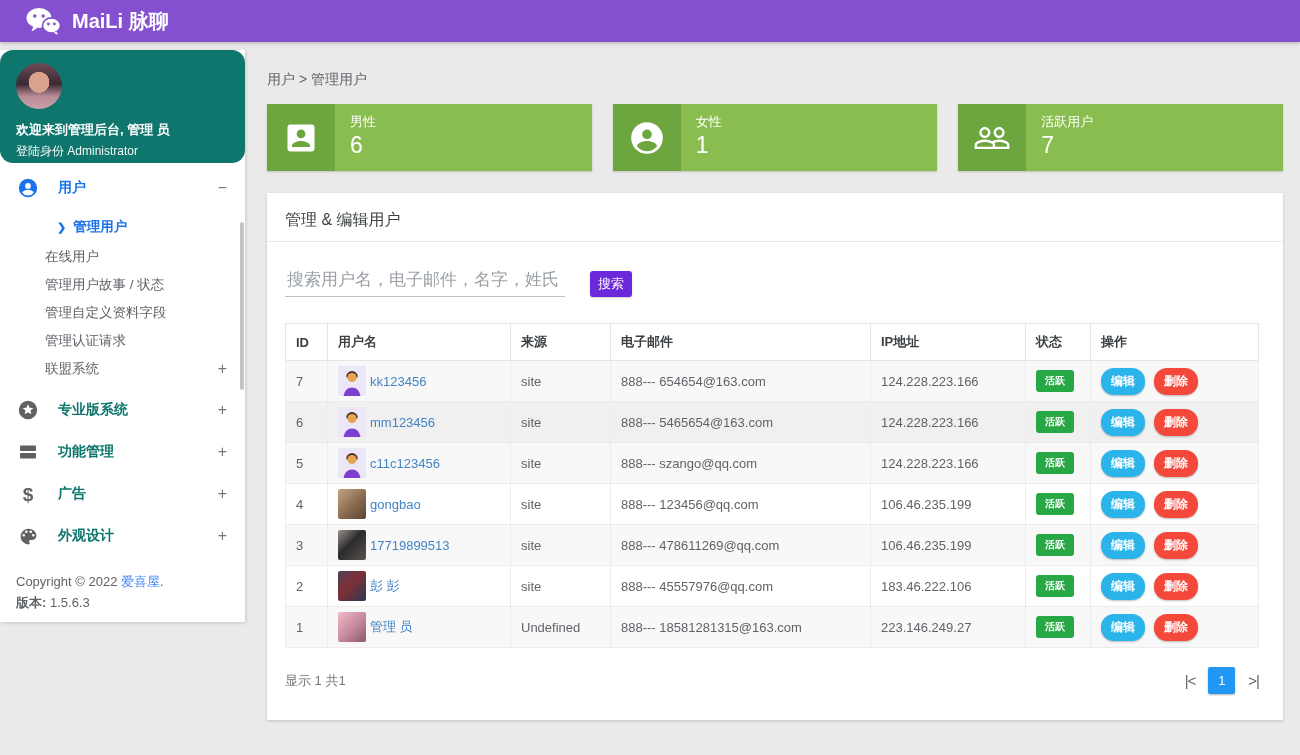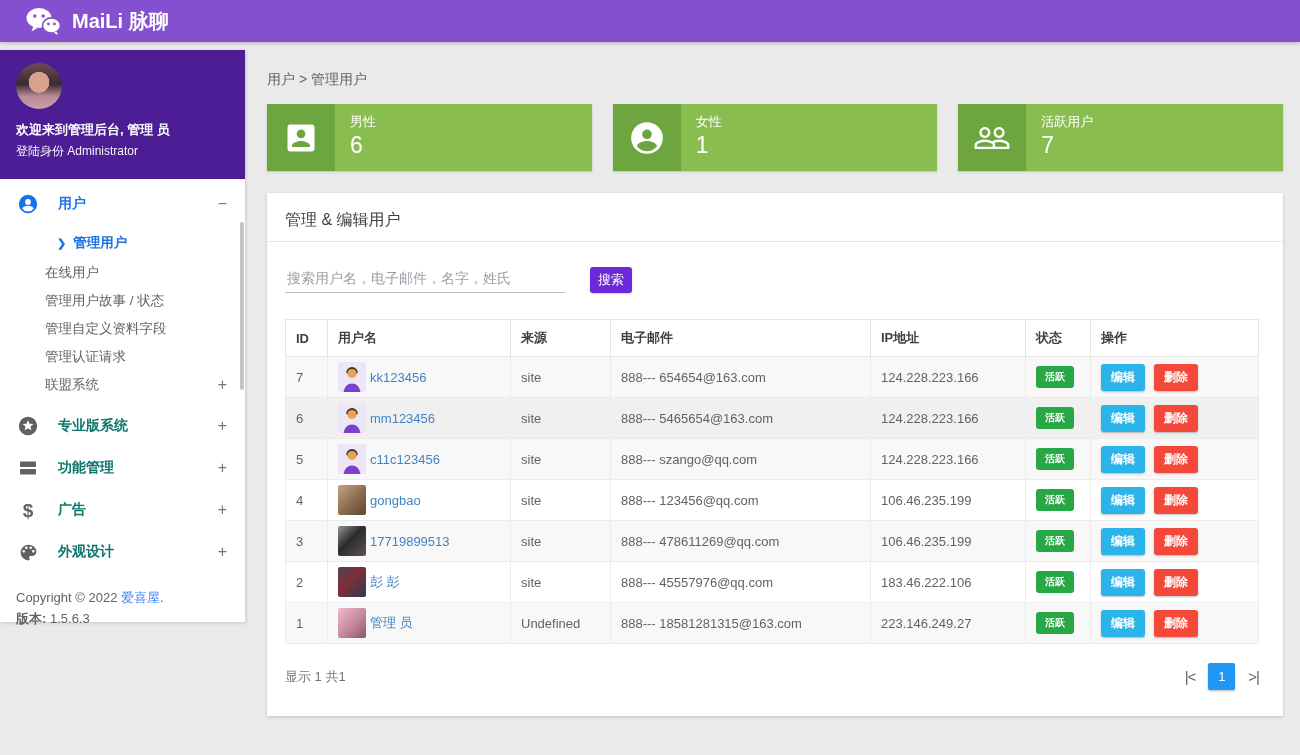--- a/index.html
+++ b/index.html
@@ -8,21 +8,21 @@
 
   
   .topbar { position:absolute; top:0; left:0; width:1300px; height:42px; background:#8450d0;
             display:flex; align-items:center; padding-left:26px; z-index:20;
             box-shadow:0 1px 4px rgba(0,0,0,.25); }
   .brand { display:flex; align-items:center; gap:11px; color:#fff; font-size:20px; font-weight:bold; }
 
   
   .sidebar { position:absolute; top:50px; left:0; width:245px; height:572px; background:#fff;
              box-shadow:1px 1px 3px rgba(0,0,0,.15); z-index:10; }
-  .profile { background:#4c1d95; height:129px; padding:13px 16px 10px; color:#fff; }
+  .profile { background:#0f766e; height:113px; padding:13px 16px 10px; color:#fff;border-radius:13px; }
   .p-avatar { width:46px; height:46px; border-radius:50%; margin-bottom:12px;
               background:
                 radial-gradient(circle at 50% 42%, #d9a28c 0 29%, rgba(0,0,0,0) 30%),
                 linear-gradient(180deg,#6e4a58 0%,#3a2a33 46%,#b88a96 72%,#caa0aa 100%); }
   .p-line1 { font-size:13px; font-weight:bold; margin-bottom:4px; white-space:nowrap; }
   .p-line2 { font-size:12px; opacity:.95; }
 
   .menu { padding-top:4px; }
   .m-item { height:42px; display:flex; align-items:center; padding:0 18px 0 16px; cursor:pointer; }
   .m-item .m-ic { width:24px; display:flex; justify-content:center; margin-right:18px; }
@@ -53,21 +53,21 @@
   .stat-row { display:flex; gap:21px; margin-bottom:22px; }
   .stat { flex:1; height:67px; background:#8abd4f; display:flex; box-shadow:0 1px 2px rgba(0,0,0,.18); }
   .stat-ic { width:68px; background:#6da53e; display:flex; align-items:center; justify-content:center; }
   .stat-tx { padding:9px 0 0 15px; color:#fff; }
   .stat-label { font-size:13px; }
   .stat-value { font-size:23px; margin-top:1px; }
 
   .panel { background:#fff; box-shadow:0 1px 3px rgba(0,0,0,.18); min-height:520px; padding-bottom:26px; }
   .panel-h { padding:17px 18px 10px; font-size:16px; color:#3c4043; border-bottom:1px solid #e8e8e8; }
   .search-row { padding:22px 18px 16px; display:flex; align-items:flex-end; }
-  .search-input { width:280px; border:none; border-bottom:1px solid #c0c0c0; font-size:14px;
+  .search-input { width:280px; border:none; border-bottom:1px solid #c0c0c0; font-size:17px;
                   padding:6px 2px; color:#0f172a; outline:none; background:transparent;
                   font-family:"Liberation Sans", sans-serif; }
   .search-input::placeholder { color:#9aa0a6; }
   .btn-search { margin-left:25px; width:42px; height:26px; background:#6d28d9; color:#fff; border:none;
                 border-radius:3px; font-size:13px; cursor:pointer; box-shadow:0 1px 2px rgba(0,0,0,.2);
                 font-family:"Liberation Sans", sans-serif; }
 
   .table-wrap { padding:10px 24px 0 18px; }
   table { width:100%; border-collapse:collapse; font-size:13px; }
   th { text-align:left; padding:9px 10px; color:#3c4043; font-weight:bold; border:1px solid #e5e5e5; background:#fff; }
@@ -82,21 +82,21 @@
   .avatar { width:28px; height:30px; border-radius:2px; overflow:hidden; flex:0 0 auto; display:block; }
   .av-cartoon { background:#ece7f6; }
   .av-photo1 { background:linear-gradient(135deg,#c3a483,#8a6a4e 55%,#5c4632); }
   .av-photo2 { background:linear-gradient(135deg,#9a938e,#2b2b2d 45%,#5c5450); }
   .av-photo3 { background:linear-gradient(135deg,#51415a,#7e2f35 45%,#2c3a55); }
   .av-photo4 { background:linear-gradient(135deg,#f0bcc8,#c98ca0 50%,#8c5868); }
   .ulink { color:#4183c4; text-decoration:none; cursor:pointer; }
 
   .badge { display:inline-block; background:#28a745; color:#fff; font-size:10px; font-weight:bold;
            padding:4px 9px; border-radius:3px; }
-  .btn { width:44px; height:27px; border:none; border-radius:3px; color:#fff; font-size:12px; font-weight:bold;
+  .btn { width:44px; height:27px; border:none; border-radius:13px; color:#fff; font-size:12px; font-weight:bold;
          cursor:pointer; box-shadow:0 1px 2px rgba(0,0,0,.25); font-family:"Liberation Sans", sans-serif; }
   .b-edit { background:#2ab4ea; margin-right:9px; }
   .b-del  { background:#f4483a; }
 
   .tfoot { display:flex; justify-content:space-between; align-items:center; padding:19px 24px 0 18px;
            font-size:13px; color:#757575; }
   .pager { display:flex; align-items:center; gap:13px; }
   .pg-nav { color:#616161; font-size:15px; letter-spacing:-1px; cursor:pointer; }
   .pg-cur { width:27px; height:27px; background:#2196f3; color:#fff; display:flex; align-items:center;
             justify-content:center; border-radius:2px; font-size:13px; box-shadow:0 1px 2px rgba(0,0,0,.3);

